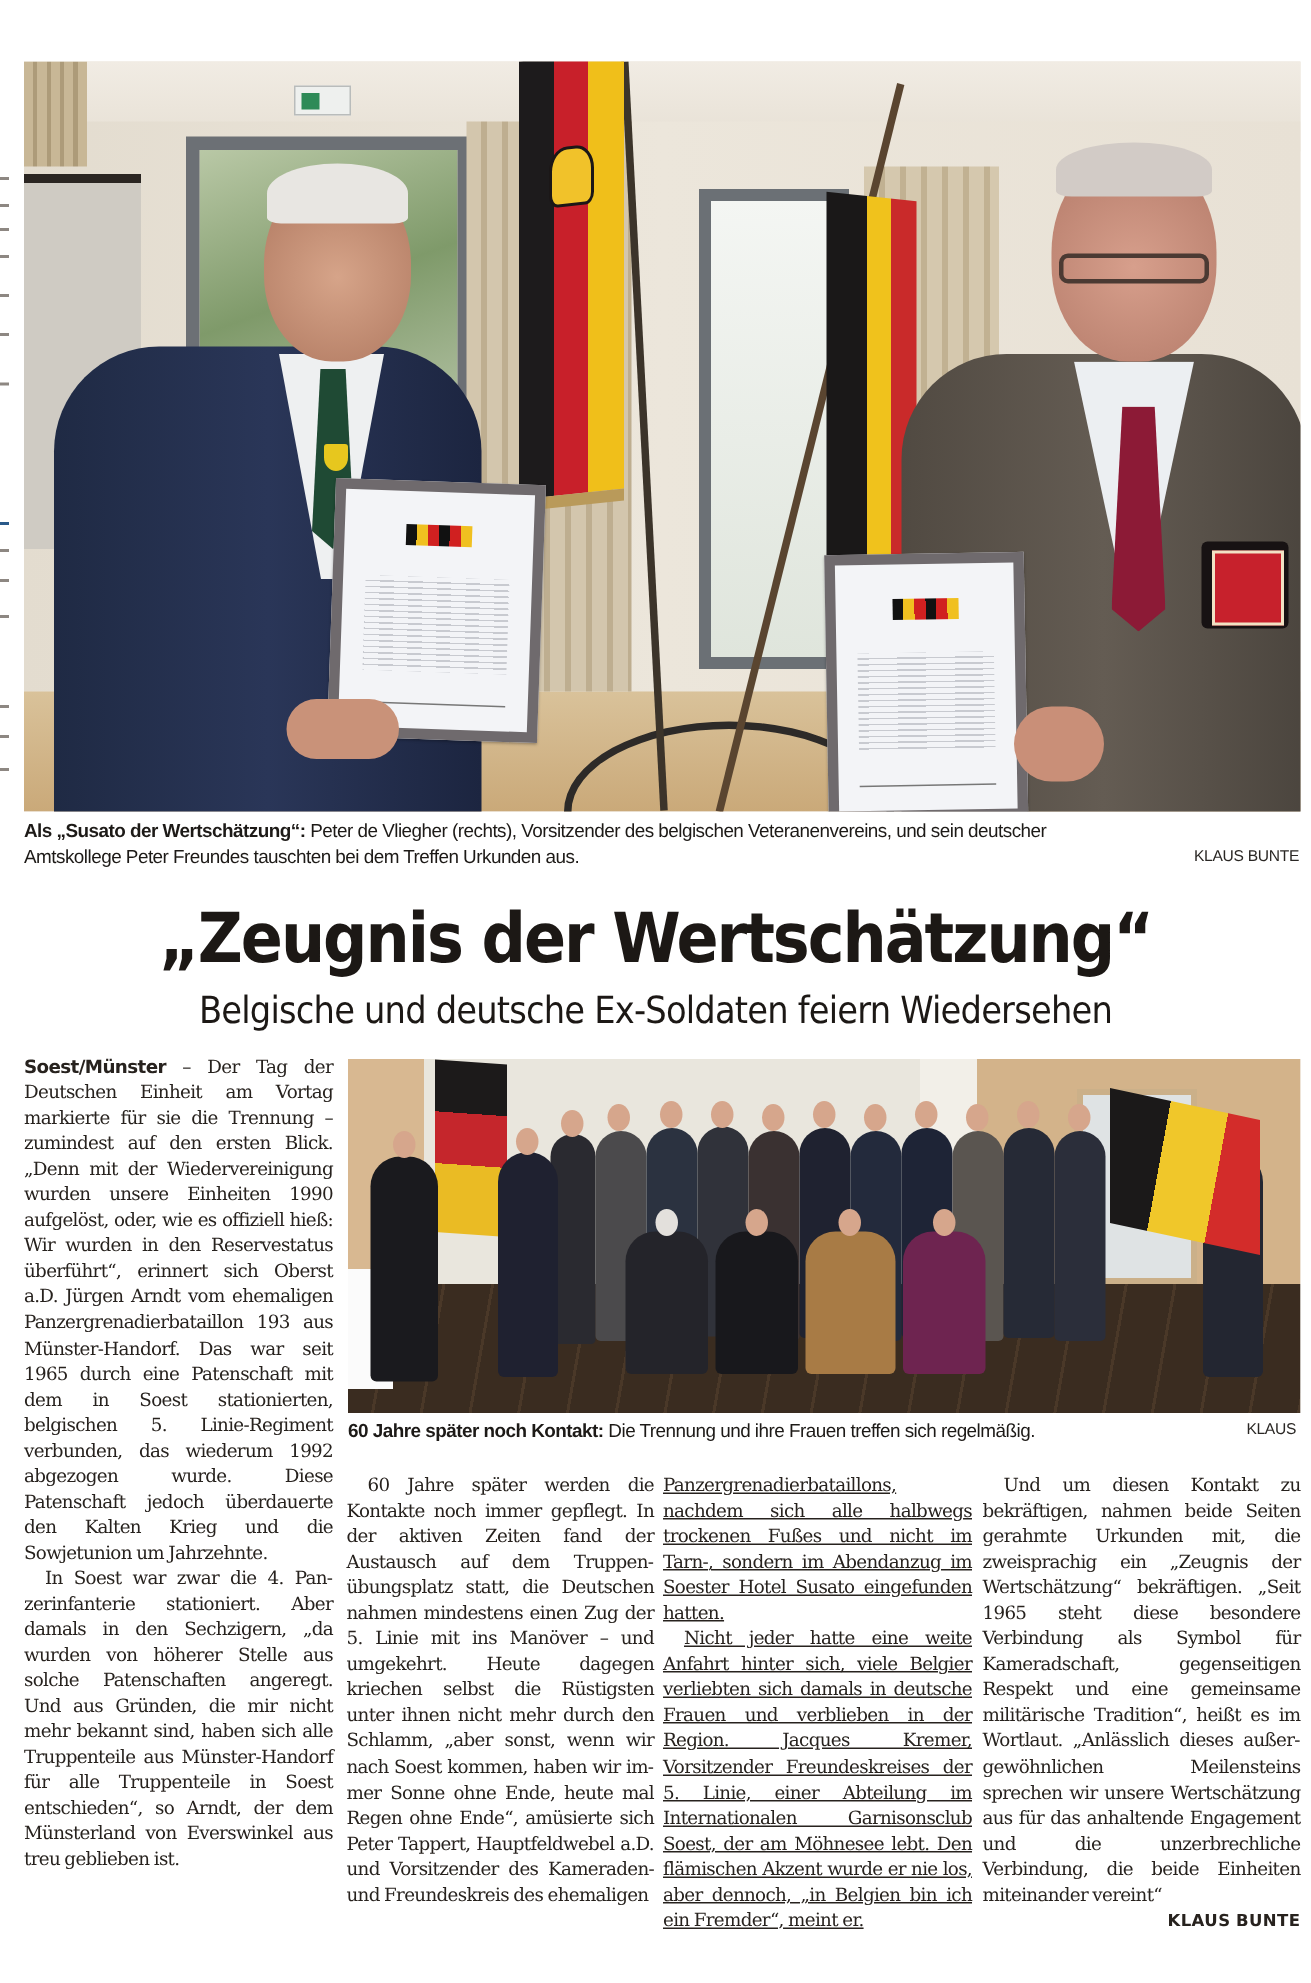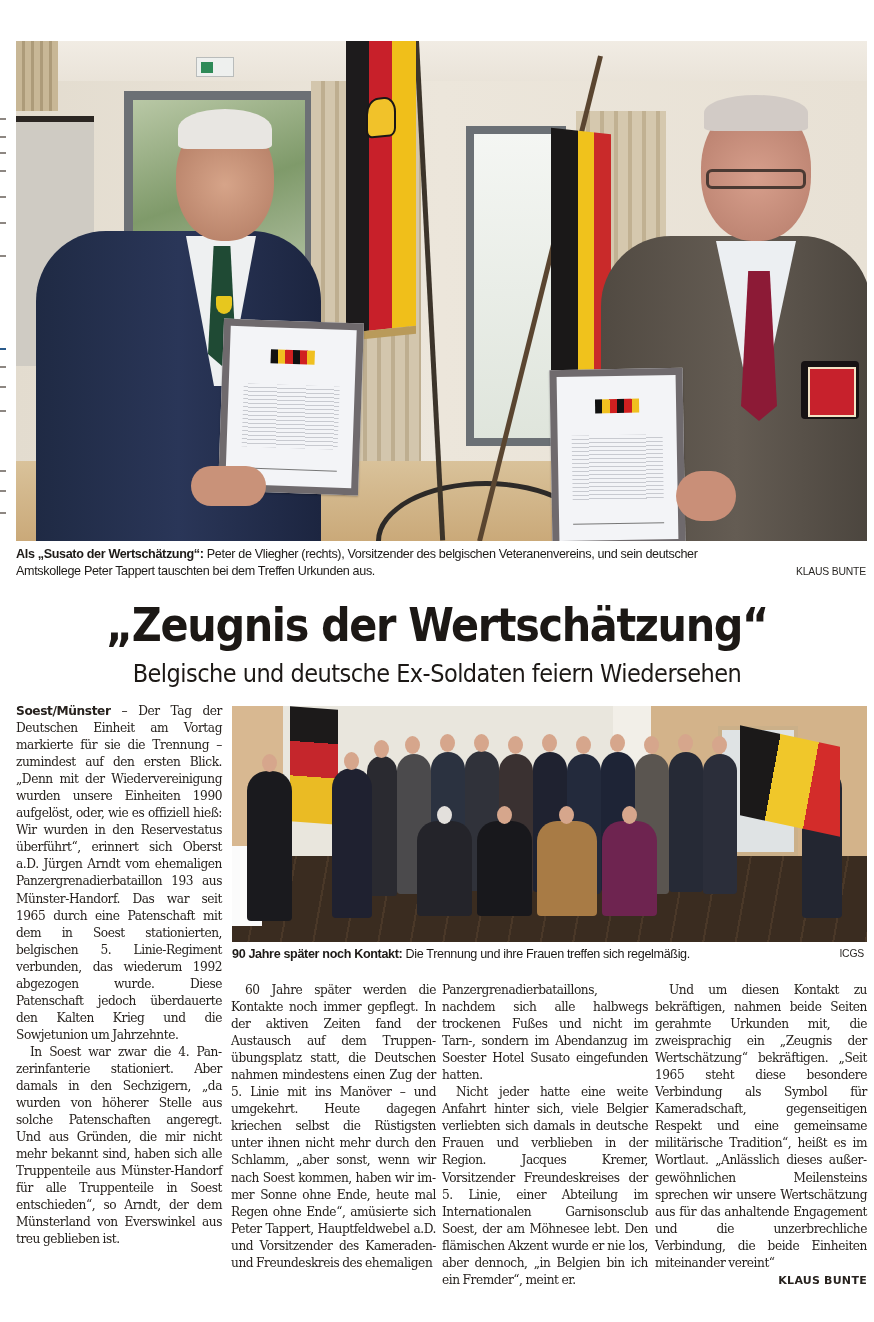--- a/index.html
+++ b/index.html
@@ -67,21 +67,21 @@
     .headline { position:absolute; left:0; top:598px; width:874px; text-align:center; font-family:"DejaVu Sans",sans-serif; font-weight:bold; font-size:46px; line-height:54px; letter-spacing:-1.5px; color:#1c1815; transform:scaleX(0.9); transform-origin:center; }
     .subhead { position:absolute; left:0; top:657px; width:874px; text-align:center; font-family:"DejaVu Sans",sans-serif; font-size:25px; line-height:34px; color:#1c1815; letter-spacing:-0.6px; transform:scaleX(0.9); transform-origin:center; }
 
     
     .col { position:absolute; font-family:"DejaVu Serif",serif; font-size:12.2px; line-height:17.05px; color:#27221e; text-align:justify; letter-spacing:-0.45px; hyphens:manual; word-spacing:-0.5px; }
     .col p { text-indent:0; }
     .col p.ind { text-indent:14px; }
     .col .dateline { font-family:"DejaVu Sans",sans-serif; font-weight:bold; letter-spacing:-0.4px; }
     .col-1 { left:16px; top:703px; width:206px; }
     .col-2 { left:231px; top:982px; width:205px; }
-    .col-3 { left:442px; top:982px; width:206px; }
+    .col-3 { left:442px; top:982px; width:206px;text-decoration:underline; }
     .col-4 { left:655px; top:982px; width:212px; }
     .author { font-family:"DejaVu Sans",sans-serif; font-weight:bold; font-size:11px; letter-spacing:0.3px; float:right; }
 
     
     .photo-group { position:absolute; left:232px; top:706px; width:635px; height:236px; overflow:hidden; background:#efece5; }
     .photo-group .wall { position:absolute; left:0; top:0; width:100%; height:150px; background:linear-gradient(90deg,#d8b891 0 8%,#e9e6dd 8% 60%,#f2efe8 60% 66%,#d3b38a 66% 100%); }
     .photo-group .door { position:absolute; left:486px; top:20px; width:80px; height:130px; background:#dfe3e4; border:4px solid #cbb089; }
     .photo-group .floor { position:absolute; left:0; top:150px; width:100%; height:86px; background:repeating-linear-gradient(100deg,#3a2c20 0 30px,#4a3828 30px 32px); }
     .photo-group .table { position:absolute; left:0; top:140px; width:30px; height:80px; background:#fbfbfb; }
     .photo-group .people { position:absolute; left:15px; top:40px; width:600px; height:190px; }
@@ -158,21 +158,21 @@
   <div class="hand-l"></div>
   <div class="cert cert-r">
       <div class="cflags"></div>
       <div class="lines"></div>
       <div class="sig"></div>
     </div>
   <div class="hand-r"></div>
 </div>
 
 <div class="cap cap-top-1"><b>Als „Susato der Wertschätzung“:</b><span> Peter de Vliegher (rechts), Vorsitzender des belgischen Veteranenvereins, und sein deutscher</span></div>
-<div class="cap cap-top-2">Amtskollege Peter Tappert tauschten bei dem Treffen Urkunden aus.</div>
+<div class="cap cap-top-2">Amtskollege Peter Freundes tauschten bei dem Treffen Urkunden aus.</div>
 <div class="credit credit-top">KLAUS BUNTE</div>
 
 <h1 class="headline">„Zeugnis der Wertschätzung“</h1>
 <h2 class="subhead" style="font-weight:normal">Belgische und deutsche Ex-Soldaten feiern Wiedersehen</h2>
 
 <div class="col col-1">
   <p><span class="dateline">Soest/Münster</span><span> – Der Tag der Deutschen Einheit am Vortag markierte für sie die Trennung – zumindest auf den ersten Blick. „Denn mit der Wieder­vereinigung wurden unsere Einheiten 1990 aufgelöst, oder, wie es offiziell hieß: Wir wur­den in den Reservestatus über­führt“, erinnert sich Oberst a.D. Jürgen Arndt vom ehemaligen Panzergrenadierbataillon 193 aus Münster-Handorf. Das war seit 1965 durch eine Paten­schaft mit dem in Soest statio­nierten, belgischen 5. Linie-Re­giment verbunden, das wieder­um 1992 abgezogen wurde. Die­se Patenschaft jedoch überdauerte den Kalten Krieg und die Sowjetunion um Jahr­zehnte.</span></p>
   <p class="ind">In Soest war zwar die 4. Pan­zerinfanterie stationiert. Aber damals in den Sechzigern, „da wurden von höherer Stelle aus solche Patenschaften angeregt. Und aus Gründen, die mir nicht mehr bekannt sind, haben sich alle Truppenteile aus Münster-Handorf für alle Truppenteile in Soest entschieden“, so Arndt, der dem Münsterland von Everswinkel aus treu ge­blieben ist.</p>
 </div>
 
@@ -218,22 +218,22 @@
       <div class="ph" style="left:190px;top:60px;background:#e3e0dc"></div>
     <div class="p" style="left:230px;top:75px;width:55px;height:95px;background:#18181c"></div>
       <div class="ph" style="left:250px;top:60px"></div>
     <div class="p" style="left:290px;top:75px;width:60px;height:95px;background:#a87b45"></div>
       <div class="ph" style="left:312px;top:60px"></div>
     <div class="p" style="left:355px;top:75px;width:55px;height:95px;background:#6e2450"></div>
       <div class="ph" style="left:375px;top:60px"></div>
   </div>
   <div class="flag-be2"></div>
 </div>
-<div class="cap cap-group"><b>90 Jahre später noch Kontakt:</b><span> Die Trennung und ihre Frauen treffen sich regelmäßig.</span></div>
-<div class="credit credit-group">ICGS</div>
+<div class="cap cap-group"><b>60 Jahre später noch Kontakt:</b><span> Die Trennung und ihre Frauen treffen sich regelmäßig.</span></div>
+<div class="credit credit-group">KLAUS</div>
 
 <div class="col col-2">
   <p class="ind">60 Jahre später werden die Kontakte noch immer gepflegt. In der aktiven Zeiten fand der Austausch auf dem Truppen­übungsplatz statt, die Deut­schen nahmen mindestens ei­nen Zug der 5. Linie mit ins Ma­növer – und umgekehrt. Heute dagegen kriechen selbst die Rüstigsten unter ihnen nicht mehr durch den Schlamm, „aber sonst, wenn wir nach Soest kommen, haben wir im­mer Sonne ohne Ende, heute mal Regen ohne Ende“, amü­sierte sich Peter Tappert, Hauptfeldwebel a.D. und Vor­sitzender des Kameraden- und Freundeskreis des ehemaligen</p>
 </div>
 
 <div class="col col-3">
   <p>Panzergrenadierbataillons, nachdem sich alle halbwegs trockenen Fußes und nicht im Tarn-, sondern im Abendanzug im Soester Hotel Susato einge­funden hatten.</p>
   <p class="ind">Nicht jeder hatte eine weite Anfahrt hinter sich, viele Belgi­er verliebten sich damals in deutsche Frauen und verblie­ben in der Region. Jacques Kre­mer, Vorsitzender Freundes­kreises der 5. Linie, einer Abtei­lung im Internationalen Garni­sonsclub Soest, der am Möhnesee lebt. Den flämi­schen Akzent wurde er nie los, aber dennoch, „in Belgien bin ich ein Fremder“, meint er.</p>
 </div>
 

